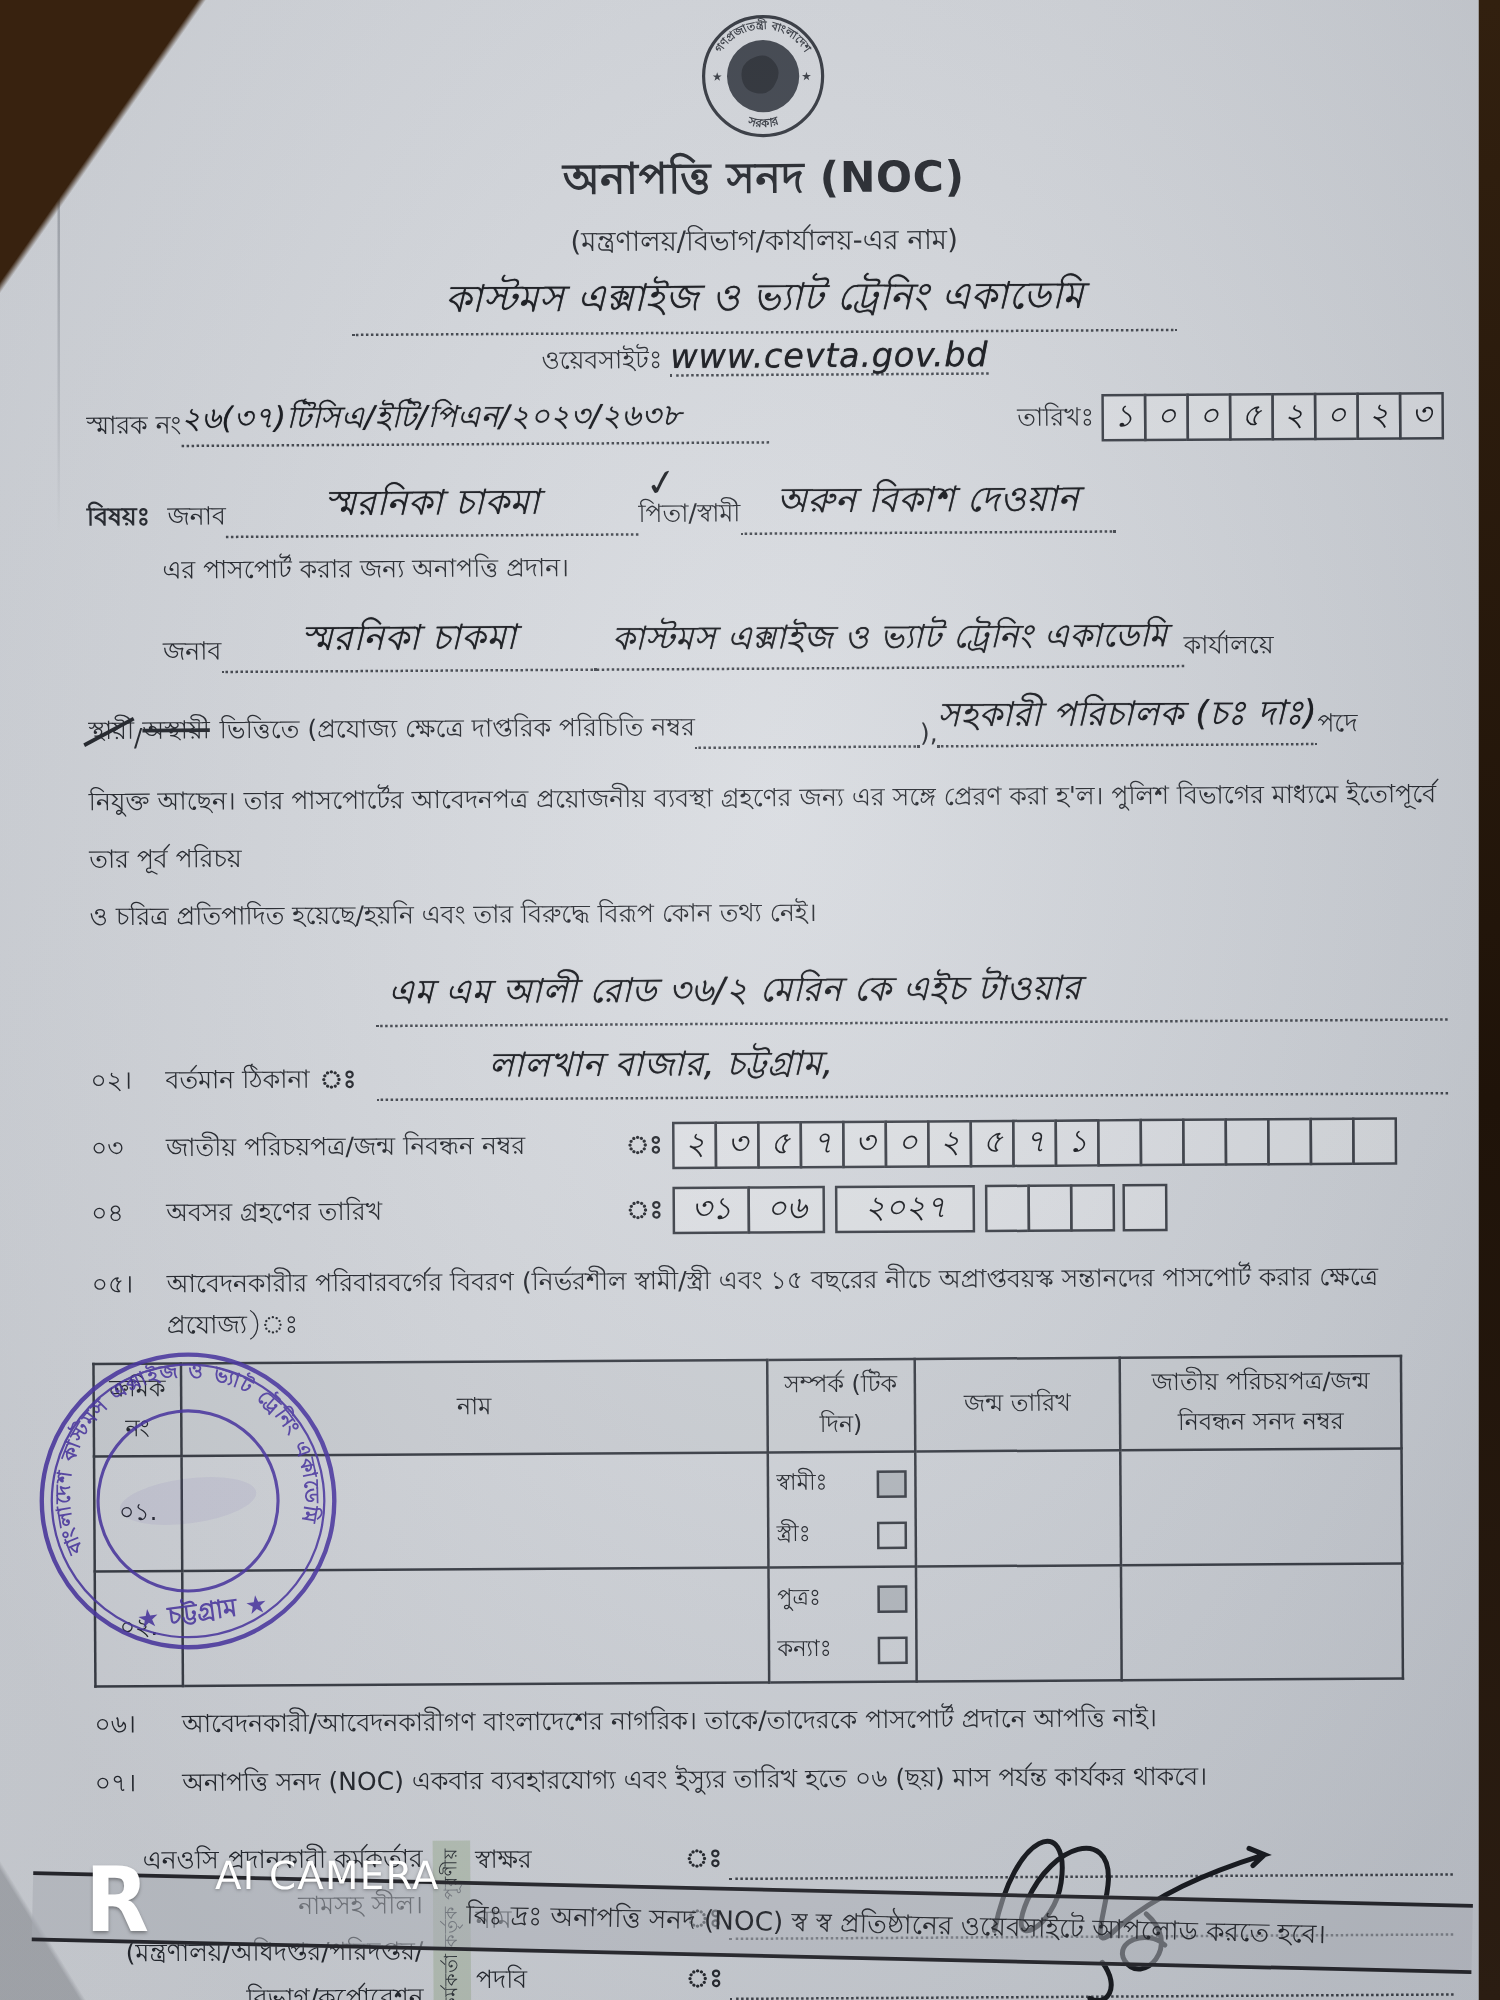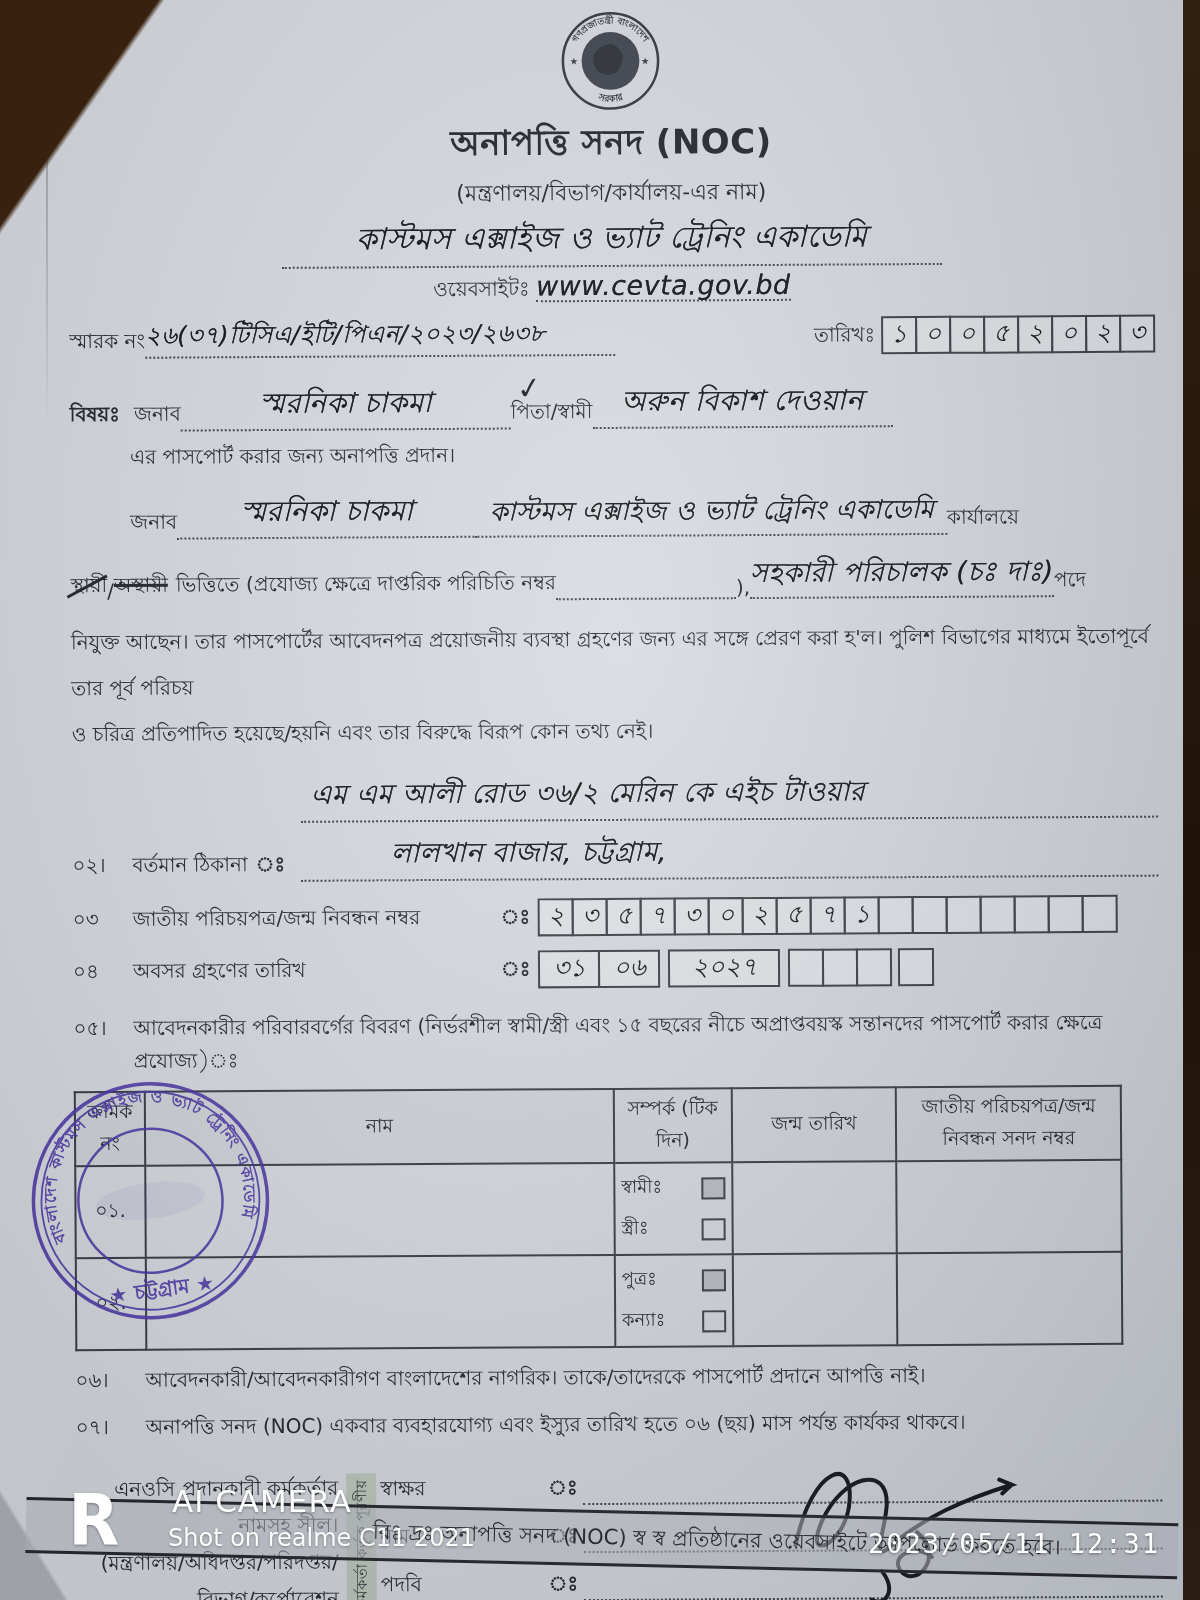--- a/index.html
+++ b/index.html
@@ -396,22 +396,20 @@
     </svg>
 
   </div>
 
   <div class="footnote">
     <span>বিঃ দ্রঃ অনাপত্তি সনদ (NOC) স্ব স্ব প্রতিষ্ঠানের ওয়েবসাইটে আপলোড করতে হবে।</span>
   </div>
 
   <div class="wm wm-logo">R</div>
   <div class="wm wm-title">AI CAMERA</div>
-  <div class="wm wm-sub">Shot on realme C11 2021</div>
-  <div class="wm wm-time">2023/05/11  12:31</div>
 
   <div class="shade"></div>
   <div class="corner-tl"></div>
   <div class="corner-bl"></div>
   <div class="edge-right"></div>
   <div class="hole"></div>
   <div class="fold"></div>
 
 </div>
 

